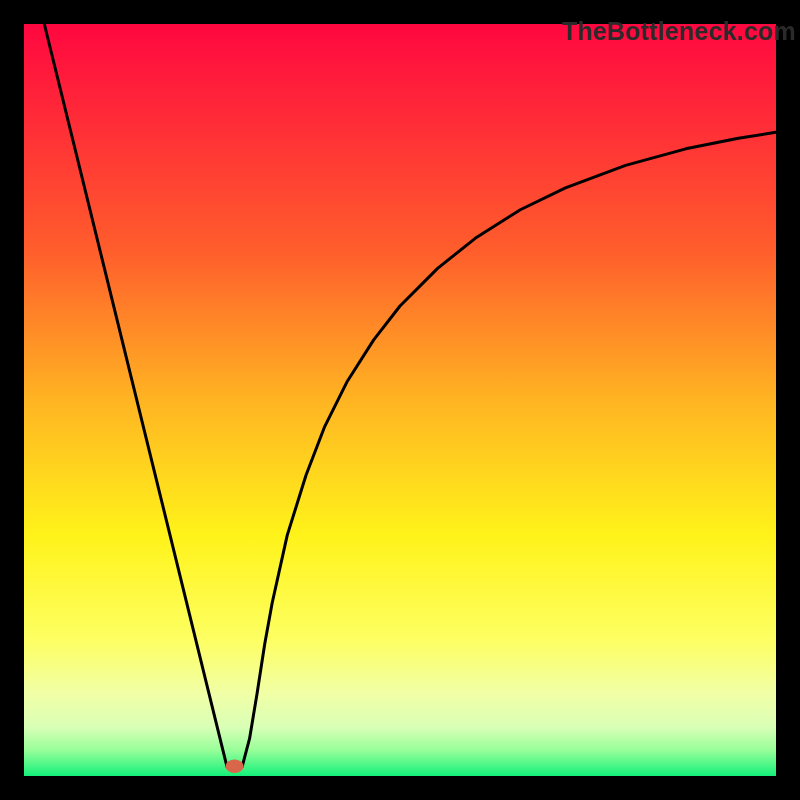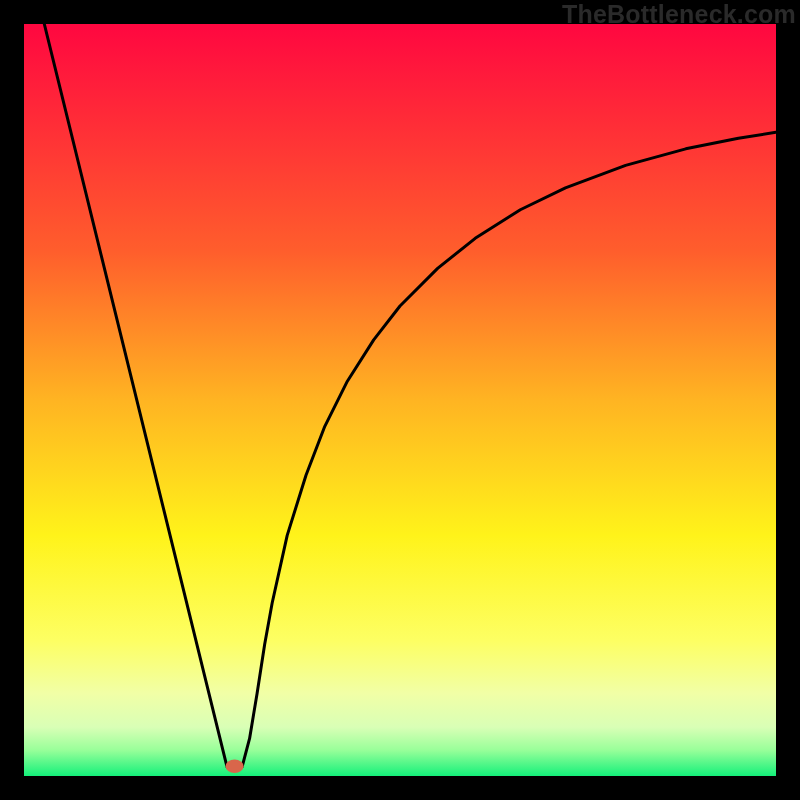--- a/index.html
+++ b/index.html
@@ -17,21 +17,21 @@
   }
   .plot-area {
     position: absolute;
     left: 24px;
     top: 24px;
     width: 752px;
     height: 752px;
   }
   .watermark {
     position: absolute;
-    top: 0px;
+    top: 17px;
     right: 4px;
     color: #2a2a2a;
     font-family: Arial, "Helvetica Neue", Helvetica, sans-serif;
     font-size: 25px;
     font-weight: 600;
     letter-spacing: 0.2px;
     pointer-events: none;
     user-select: none;
   }
   svg {

